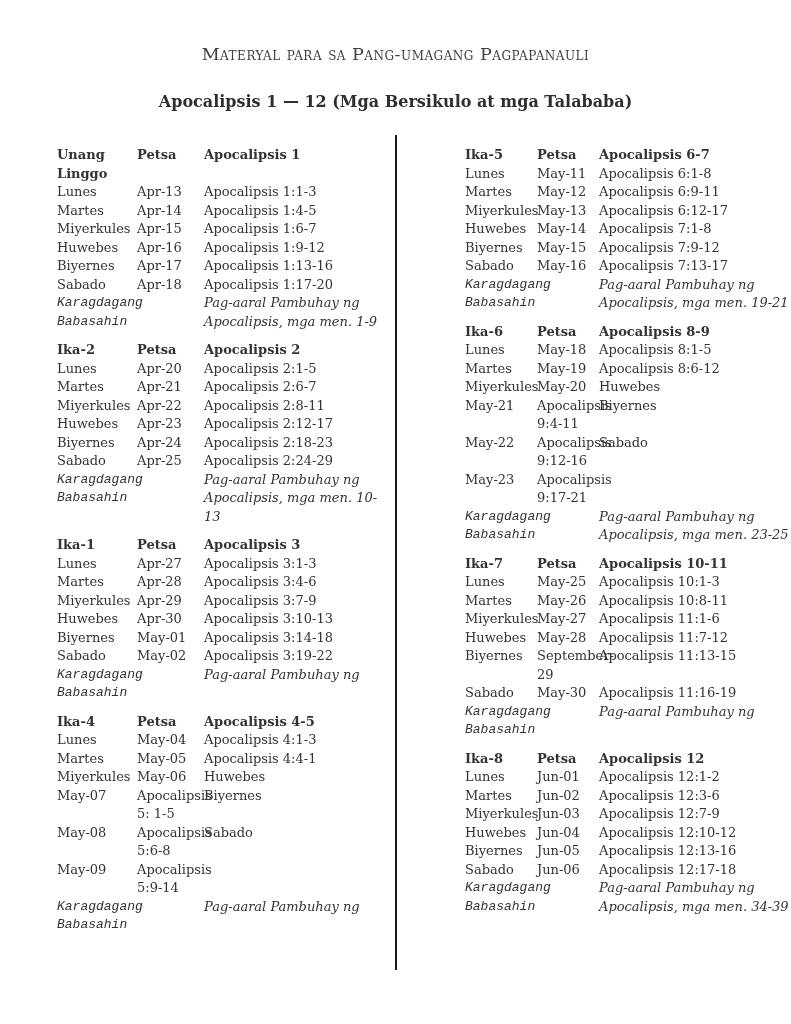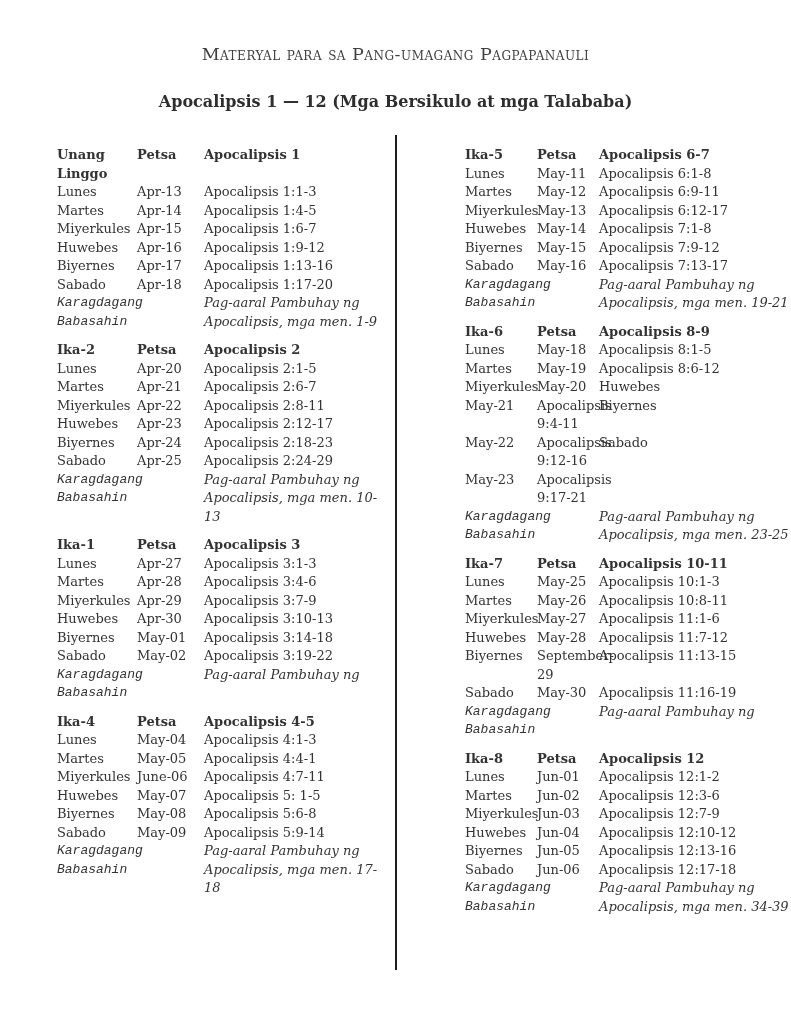--- a/index.html
+++ b/index.html
@@ -154,35 +154,33 @@
       <div class="c b">Ika-4</div>
       <div class="c b">Petsa</div>
       <div class="c b">Apocalipsis 4-5</div>
       <div class="c">Lunes</div>
       <div class="c">May-04</div>
       <div class="c">Apocalipsis 4:1-3</div>
       <div class="c">Martes</div>
       <div class="c">May-05</div>
       <div class="c">Apocalipsis 4:4-1</div>
       <div class="c">Miyerkules</div>
-      <div class="c">June-06</div>
-      <div class="c">Apocalipsis 4:7-11</div>
+      <div class="c">May-06</div>
       <div class="c">Huwebes</div>
       <div class="c">May-07</div>
       <div class="c">Apocalipsis 5: 1-5</div>
       <div class="c">Biyernes</div>
       <div class="c">May-08</div>
       <div class="c">Apocalipsis 5:6-8</div>
       <div class="c">Sabado</div>
       <div class="c">May-09</div>
       <div class="c">Apocalipsis 5:9-14</div>
       <div class="c i extra-label">Karagdagang Babasahin</div>
       <div class="c i extra-val">
         <span>Pag-aaral Pambuhay ng</span>
-        <span>Apocalipsis, mga men. 17-18</span>
       </div>
     </div>
   </section>
 
 </div>
 
 <div class="col col-right">
 
   <section class="block">
     <div class="grid">

